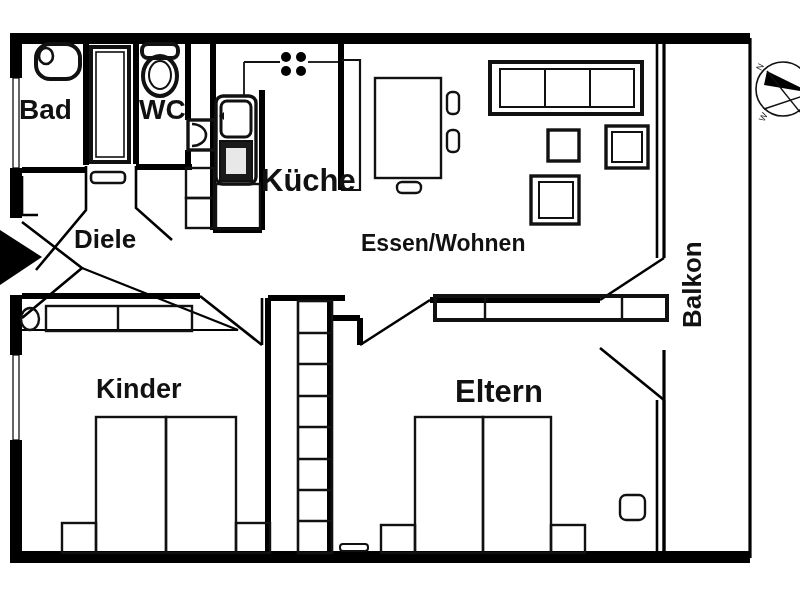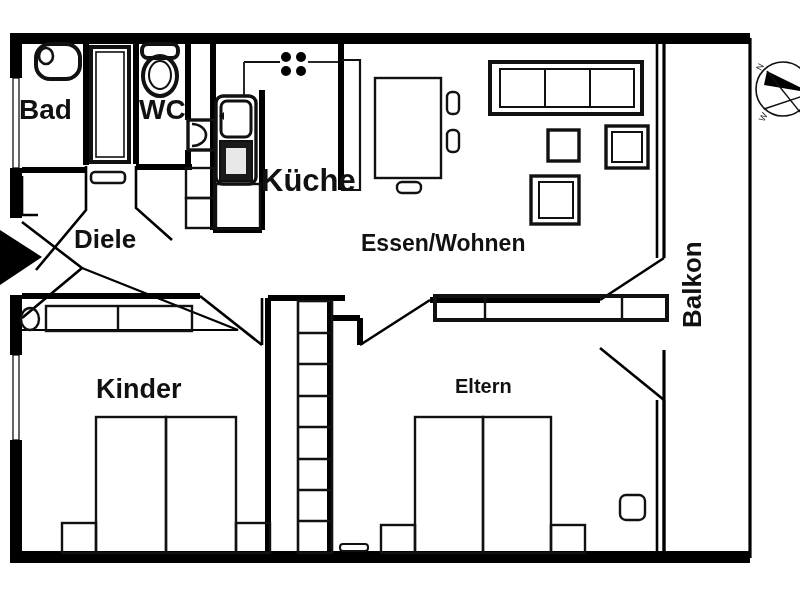--- a/index.html
+++ b/index.html
@@ -34,21 +34,21 @@
     white-space: nowrap;
     line-height: 1;
     letter-spacing: 0px;
   }
   .lbl-bad      { left: 19px;  top: 96px;  font-size: 28px; }
   .lbl-wc       { left: 139px; top: 96px;  font-size: 28px; }
   .lbl-kueche   { left: 261px; top: 165px; font-size: 31px; }
   .lbl-diele    { left: 74px;  top: 226px; font-size: 26px; }
   .lbl-essen    { left: 361px; top: 232px; font-size: 23px; }
   .lbl-kinder   { left: 96px;  top: 376px; font-size: 27px; }
-  .lbl-eltern   { left: 455px; top: 376px; font-size: 20px; }
+  .lbl-eltern   { left: 455px; top: 376px; font-size: 31px; }
   .lbl-balkon   {
     left: 679px; top: 222px;
     font-size: 26px;
     transform: rotate(-90deg);
     transform-origin: left top;
     translate: 0 106px;
   }
   .compass-lbl {
     position: absolute;
     font-family: "Liberation Sans", sans-serif;

